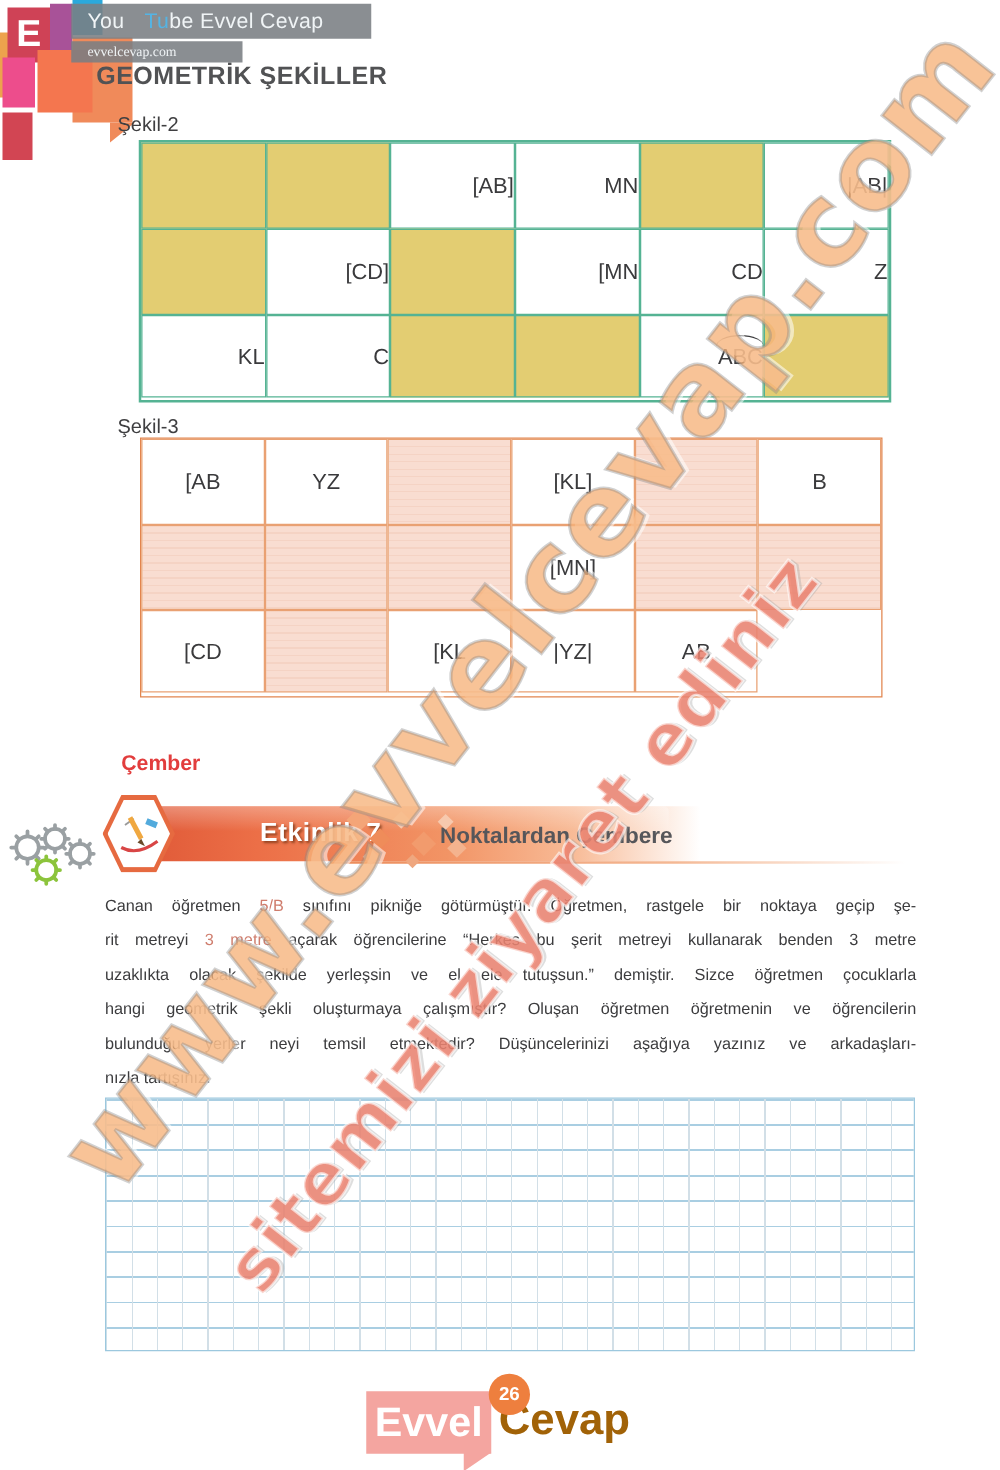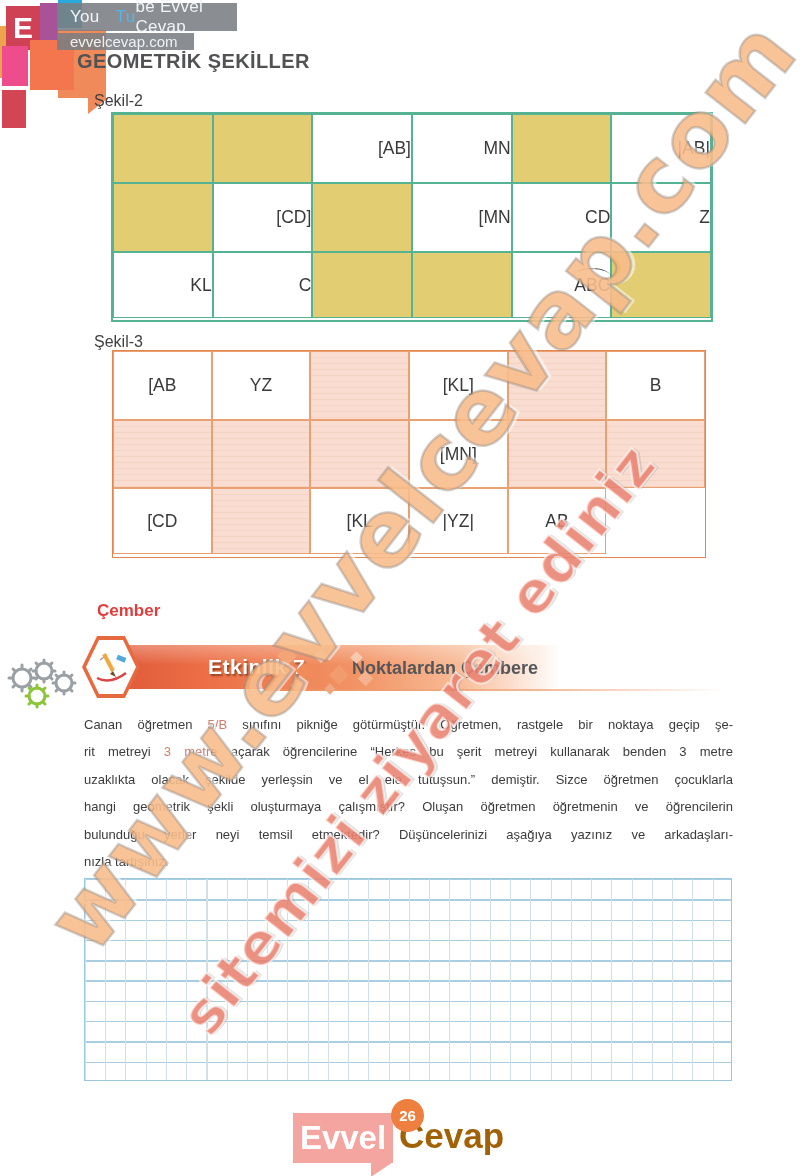--- a/index.html
+++ b/index.html
@@ -12,25 +12,25 @@
   .t-sliver{left:0;top:26px;width:8px;height:52px;background:#eda24d;}
   .t-e{left:6px;top:6px;width:34px;height:44px;background:#cf4256;display:flex;align-items:center;justify-content:center;color:#fff;font-weight:bold;font-size:30px;}
   .t-purple{left:40px;top:3px;width:18px;height:56px;background:#a85298;}
   .t-blue{left:58px;top:0;width:24px;height:28px;background:#2aa9dc;}
   .t-orange2{left:58px;top:30px;width:48px;height:68px;background:#f08a5a;}
   .t-pink{left:2px;top:46px;width:26px;height:40px;background:#ed4d8c;}
   .t-orange{left:30px;top:40px;width:44px;height:50px;background:#f4764f;}
   .t-red{left:2px;top:90px;width:24px;height:38px;background:#d24553;}
   .t-tail{left:88px;top:98px;width:0;height:0;border-top:16px solid #f08a5a;border-right:20px solid transparent;background:none;}
   
-  .ytbar{position:absolute;left:57px;top:3px;width:180px;height:28px;background:rgba(122,126,131,0.88);z-index:3;
+  .ytbar{position:absolute;left:57px;top:3px;width:240px;height:28px;background:rgba(122,126,131,0.88);z-index:3;
     display:flex;align-items:center;padding-left:13px;box-sizing:border-box;font-size:17px;color:#f0f4f6;letter-spacing:.3px;}
   .ytbar .tu{color:#54b4e4;margin-left:16px;}
   .sitebar{position:absolute;left:57px;top:33px;width:137px;height:17px;background:rgba(122,126,131,0.88);z-index:3;
-    display:flex;align-items:center;padding-left:13px;box-sizing:border-box;font-size:15px;color:#eef2f4;}
+    display:flex;align-items:center;padding-left:13px;box-sizing:border-box;font-size:11px;color:#eef2f4;font-family:Liberation Serif, serif;}
   .pagetitle{position:absolute;left:77px;top:50px;font-size:20px;font-weight:bold;color:#515254;letter-spacing:.4px;z-index:2;}
   
   .seklabel{position:absolute;font-size:16px;color:#3f3f41;z-index:2;}
   .lab2{left:94px;top:92px;}
   .lab3{left:94px;top:333px;}
   .mtable{position:absolute;display:grid;grid-template-columns:repeat(6,1fr);z-index:2;background:#fff;}
   .tbl2{left:111px;top:112px;width:598px;height:206px;border:2px solid #55b393;grid-template-rows:69px 69px 66px;}
   .tbl2 .cell{border:1px solid #55b393;justify-content:flex-end;}
   .tbl2 .filled{background:#e3cd72;}
   .tbl3{left:112px;top:350px;width:592px;height:206px;border:1.5px solid #e2854e;grid-template-rows:69px 68px 66px;}

